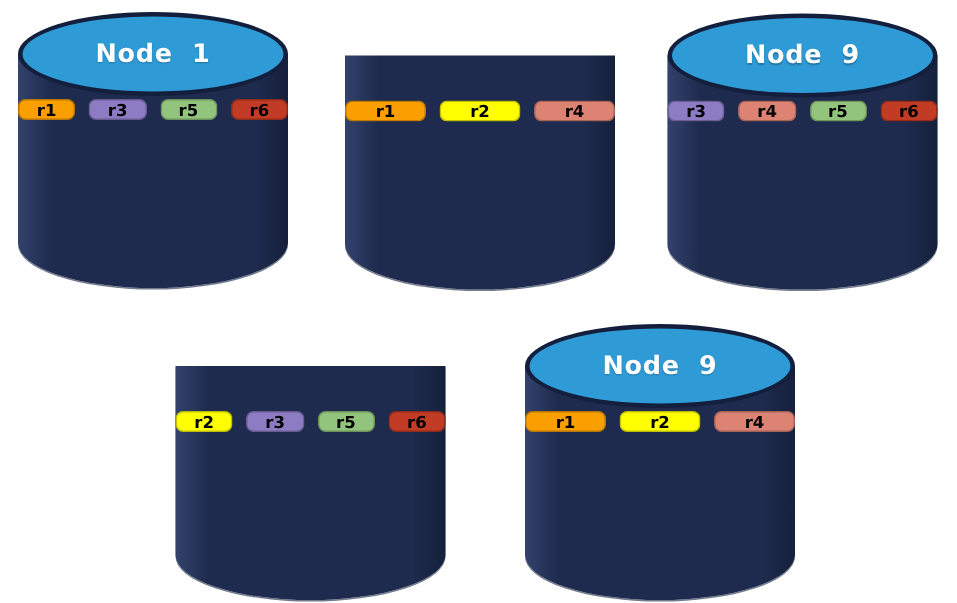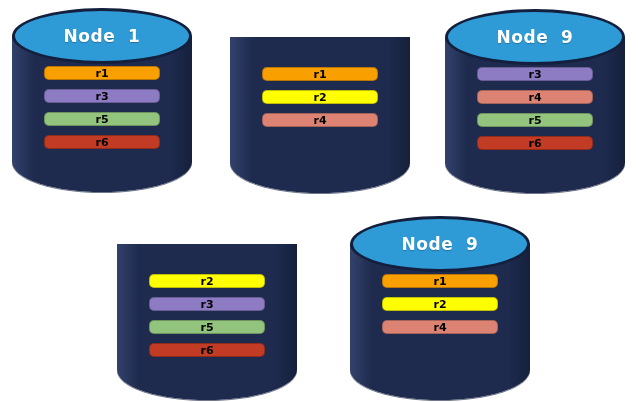--- a/index.html
+++ b/index.html
@@ -58,22 +58,21 @@
     letter-spacing: 0.5px;
     white-space: pre;
     text-shadow: 0 1px 1px rgba(0,0,0,0.25);
   }
   .bars {
     position: absolute;
     left: 0;
     top: 58px;
     width: 100%;
     display: flex;
-    flex-direction: column;
-    align-items: center;
+    align-items: flex-start;
     gap: 9px;
   }
   .bar {
     width: 116px;
     height: 14px;
     box-sizing: border-box;
     border: 1px solid rgba(0,0,0,0.25);
     border-radius: 5px;
     display: flex;
     align-items: center;

